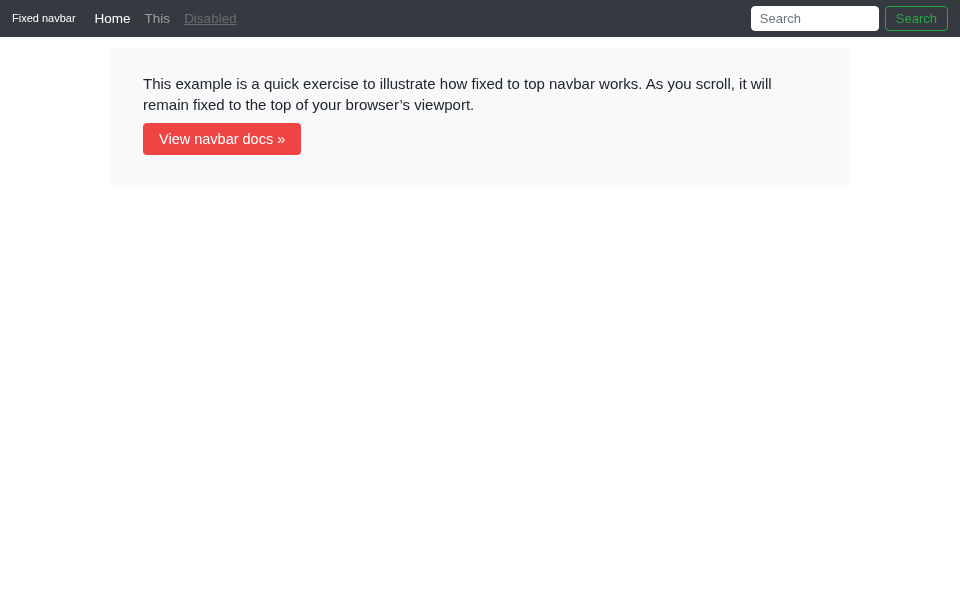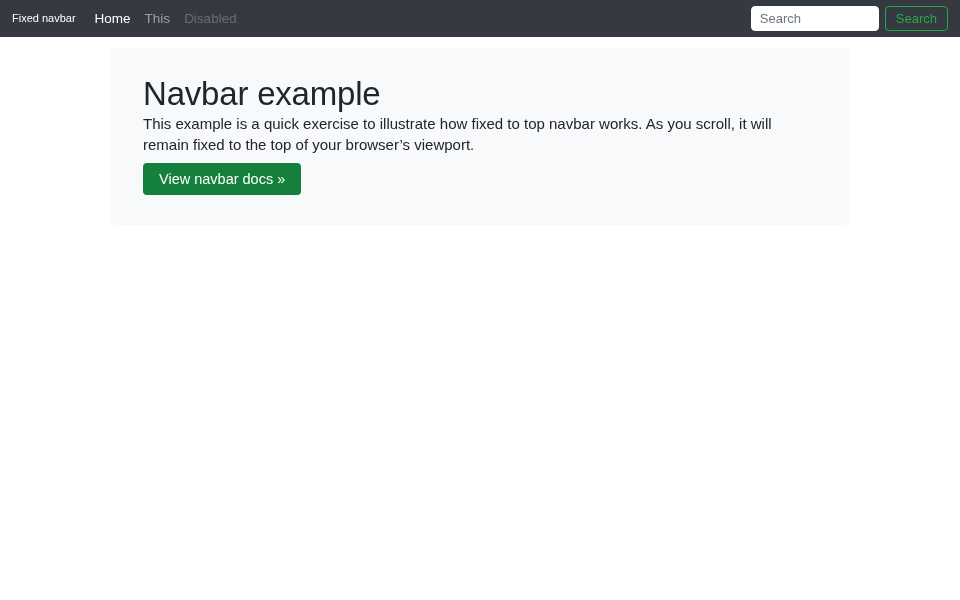--- a/index.html
+++ b/index.html
@@ -39,21 +39,21 @@
     font-size: 13.5px;
     line-height: 1;
     padding: 4px 7px;
     text-decoration: none;
     cursor: pointer;
     white-space: nowrap;
     text-align: center;
   }
   .nav-link.active   { color: #ffffff; }
   .nav-link.normal   { color: rgba(255,255,255,0.5); }
-  .nav-link.disabled { color: rgba(255,255,255,0.25); cursor: default; }
+  .nav-link.disabled { color: rgba(255,255,255,0.25); cursor: default; text-decoration: underline; }
 
   .navbar-spacer { flex: 1; }
 
   .search-form {
     display: flex;
     align-items: flex-end;
   }
   .search-input {
     width: 128px;
     height: 25px;
@@ -97,21 +97,21 @@
     letter-spacing: -0.2px;
   }
   .jumbotron p {
     margin: 0 0 8px;
     font-size: 15px;
     line-height: 20.5px;
     color: #212529;
   }
   .cta-button {
     display: inline-block;
-    background: #15803d;
+    background: #ef4444;
     color: #ffffff;
     border: none;
     border-radius: 4px;
     padding: 7px 16px;
     font-size: 14.5px;
     line-height: 18px;
     font-family: "Liberation Sans", sans-serif;
     cursor: pointer;
   }
 </style>
@@ -130,17 +130,16 @@
   <div class="navbar-spacer"></div>
 
   <form class="search-form">
     <input class="search-input" type="text" placeholder="Search" style="">
     <button class="search-button" type="submit">Search</button>
   </form>
 </nav>
 
 <main>
   <div class="jumbotron">
-    <h1>Navbar example</h1>
     <p>This example is a quick exercise to illustrate how fixed to top navbar works. As you scroll, it will remain fixed to the top of your browser’s viewport.</p>
     <button class="cta-button">View navbar docs »</button>
   </div>
 </main>
 
 </body></html>

